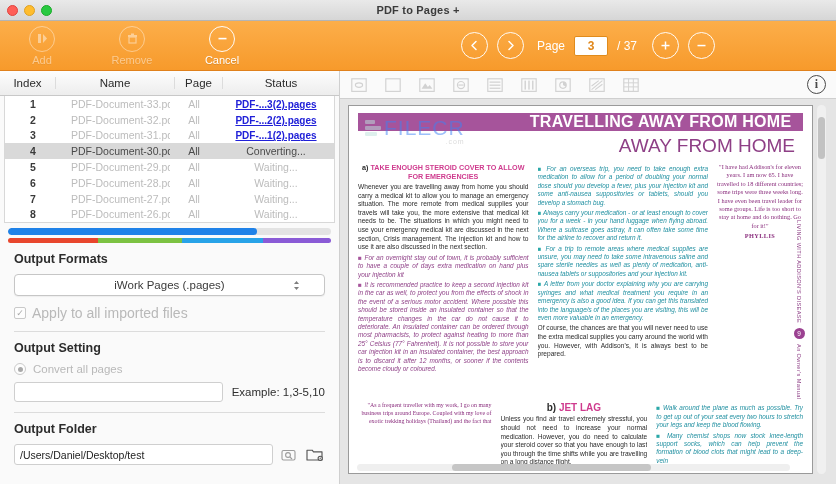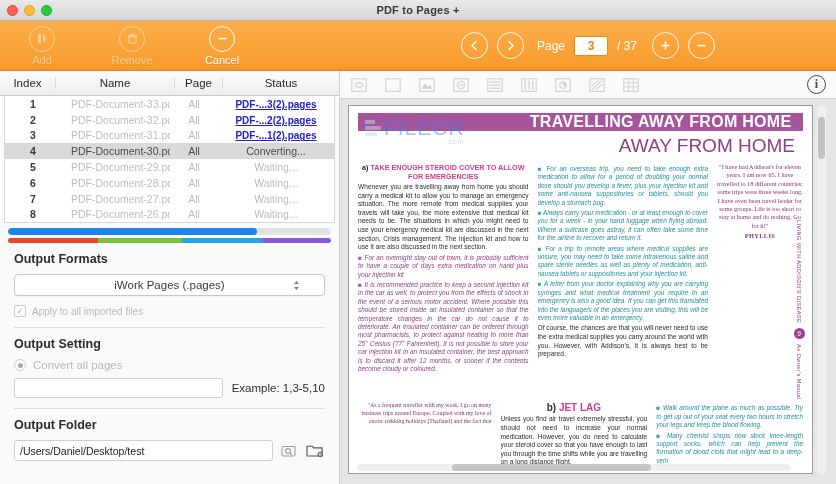--- a/index.html
+++ b/index.html
@@ -136,21 +136,21 @@
   .select .chev {
     position: absolute; right: 24px; display: flex; flex-direction: column;
     line-height: 5px; color: #7d7d7d; font-size: 7px;
   }
   .chk-row { display: flex; align-items: center; gap: 6px; margin-top: 9px; }
   .chkbox {
     width: 12px; height: 12px; border: 1px solid #c9c9c9; border-radius: 2px;
     background: #fdfdfd; display: flex; align-items: center; justify-content: center;
     font-size: 9px; color: #a8a8a8;
   }
-  .chk-lbl { font-size: 10px; color: #b9b9b9; }
+  .chk-lbl { font-size: 14px; color: #b9b9b9; }
   .divider { height: 1px; background: #dcdcdc; margin: 10px 0 9px 0; }
 
   .radio-row { display: flex; align-items: center; gap: 7px; margin-bottom: 7px; }
   .radio {
     width: 12px; height: 12px; border-radius: 50%; border: 1px solid #cacaca;
     background: #fdfdfd; display: flex; align-items: center; justify-content: center;
   }
   .radio > i { width: 5px; height: 5px; border-radius: 50%; background: #a9a9a9; display: block; }
   .radio-lbl { font-size: 11.5px; color: #b9b9b9; }
 

